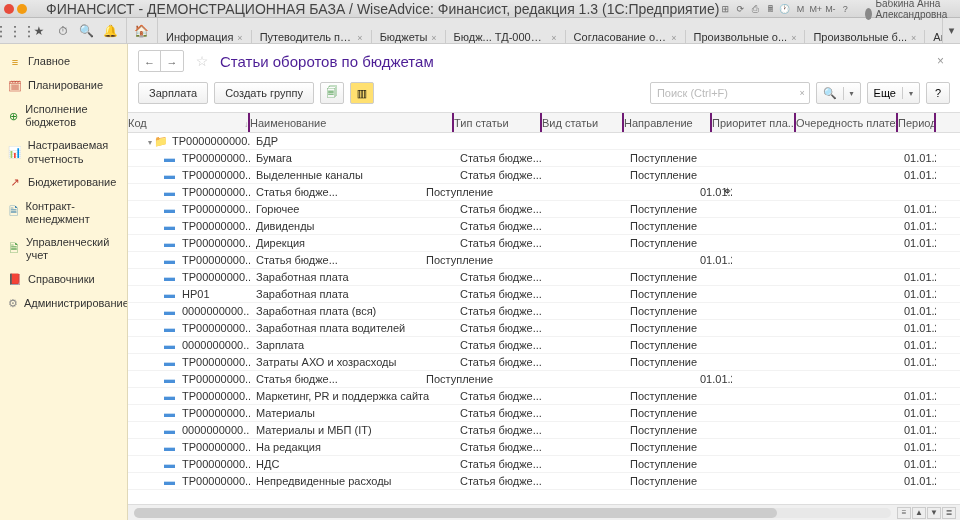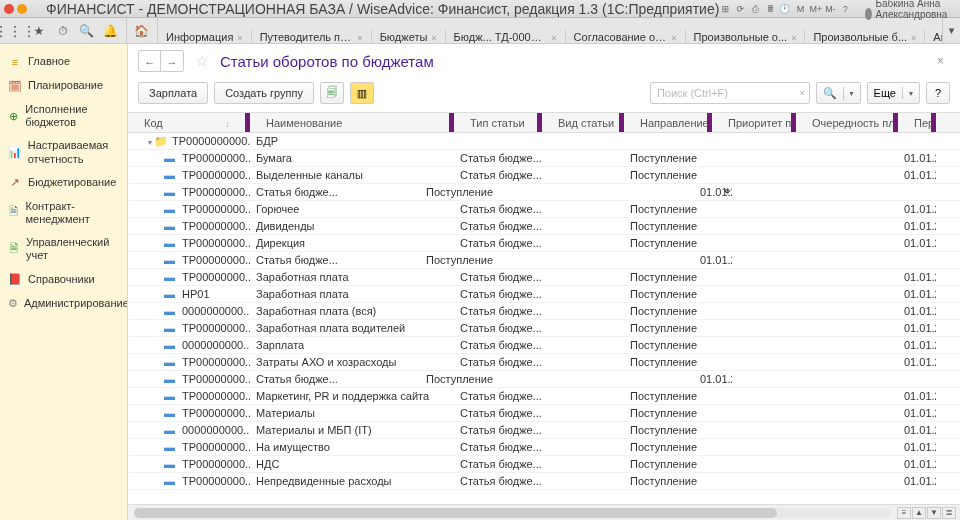--- a/index.html
+++ b/index.html
@@ -60,21 +60,21 @@
   .search-box { width: 160px; height: 22px; border: 1px solid #ccc; border-radius: 2px; padding: 0 18px 0 6px; font-size: 11px; color: #999; position: relative; display: flex; align-items: center; }
   .search-x { position: absolute; right: 4px; color: #aaa; cursor: pointer; font-size: 9px; }
   .btn-dd { height: 22px; border: 1px solid #ccc; border-radius: 2px; background: linear-gradient(#fff, #f0f0f0); cursor: pointer; display: flex; align-items: center; }
   .btn-dd .seg { padding: 0 6px; display: flex; align-items: center; font-size: 11px; }
   .btn-dd .seg:first-child { border-right: 1px solid #ccc; }
   .btn-dd .caret { font-size: 8px; color: #666; }
 
   
   .table-wrap { flex: 1; overflow: hidden; border-top: 1px solid #ddd; display: flex; flex-direction: column; }
   .thead { display: flex; background: #f5f5f5; border-bottom: 1px solid #ddd; height: 20px; font-size: 11px; color: #555; }
-  .th { padding: 3px 16px; border-right: 5px solid #701a75; overflow: hidden; text-overflow: ellipsis; white-space: nowrap; display: flex; align-items: flex-end; }
+  .th { padding: 3px 0; border-right: 2px solid #701a75; overflow: hidden; text-overflow: ellipsis; white-space: nowrap; display: flex; align-items: flex-end; }
   .tbody { flex: 1; overflow-y: auto; overflow-x: hidden; }
   .tr { display: flex; height: 17px; font-size: 11px; color: #333; border-bottom: 1px solid #f2f2f2; }
   .td { padding: 1px 6px; overflow: hidden; text-overflow: ellipsis; white-space: nowrap; display: flex; align-items: center; }
   .col-code { width: 122px; }
   .col-name { width: 204px; }
   .col-type { width: 88px; }
   .col-vid { width: 82px; }
   .col-napr { width: 88px; }
   .col-pri { width: 84px; }
   .col-och { width: 102px; }
@@ -471,21 +471,21 @@
             <div class="td col-vid"></div>
             <div class="td col-napr">Поступление</div>
             <div class="td col-pri"></div>
             <div class="td col-och"></div>
             <div class="td col-per">01.01.20</div>
           </div>
           <div class="tr">
             <div class="td col-code">
               <span class="indent2"><span class="row-icon item">▬</span>ТР00000000...</span>
             </div>
-            <div class="td col-name">На имущество</div>
+            <div class="td col-name">На редакция</div>
             <div class="td col-type">Статья бюдже...</div>
             <div class="td col-vid"></div>
             <div class="td col-napr">Поступление</div>
             <div class="td col-pri"></div>
             <div class="td col-och"></div>
             <div class="td col-per">01.01.20</div>
           </div>
           <div class="tr">
             <div class="td col-code">
               <span class="indent2"><span class="row-icon item">▬</span>ТР00000000...</span>

